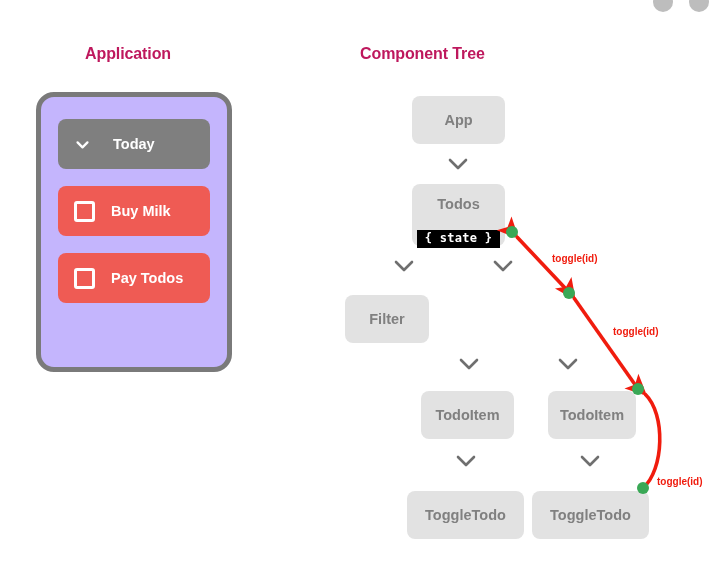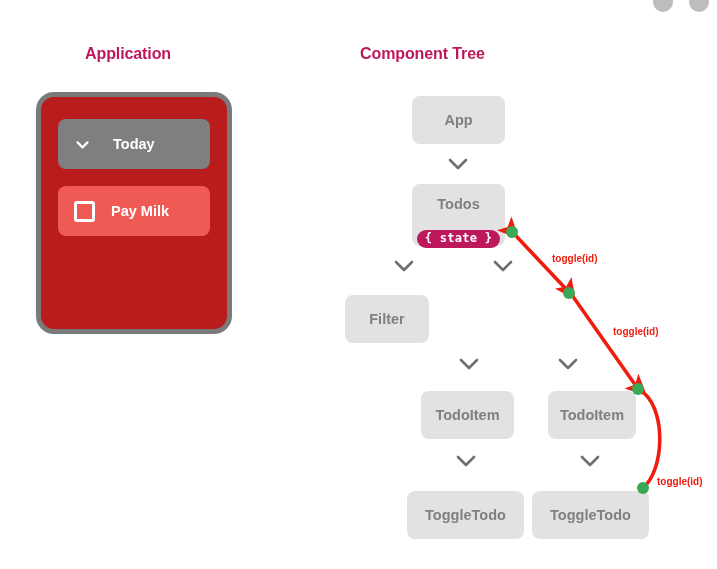--- a/index.html
+++ b/index.html
@@ -42,24 +42,24 @@
   }
   #heading-application { left: 85px; top: 45px; }
   #heading-component-tree { left: 360px; top: 45px; }
 
   
   .app-panel {
     position: absolute;
     left: 36px;
     top: 92px;
     width: 196px;
-    height: 242px;
+    height: 280px;
     border: 5px solid #7a7a7a;
     border-radius: 18px;
-    background: #b91c1c;
+    background: #c4b5fd;
     box-sizing: border-box;
     padding: 22px 17px;
   }
   .app-row {
     height: 50px;
     border-radius: 8px;
     display: flex;
     align-items: center;
     padding-left: 16px;
     box-sizing: border-box;
@@ -108,23 +108,23 @@
     flex-direction: column;
     align-items: center;
     justify-content: center;
     box-sizing: border-box;
     white-space: nowrap;
   }
   .node-label { line-height: 1; }
 
   .state-badge {
     margin-top: 19px;
-    background: #be185d;
+    background: #000000;
     color: #ffffff;
-    border-radius: 9px;
+    border-radius: 0;
     font-family: "DejaVu Sans Mono", monospace;
     font-size: 12px;
     font-weight: bold;
     padding: 2px 8px 3px 8px;
     line-height: 1.1;
     letter-spacing: 0.3px;
   }
 
   
   #node-app        { left: 400px; top: 96px;  width: 93px;  height: 48px; }
@@ -184,24 +184,28 @@
 
 <div class="app-panel">
 
   <div class="app-row row-header">
     <svg class="chev-white" viewBox="0 0 24 24" fill="none">
       <path d="M5 9l7 7 7-7" stroke="#ffffff" stroke-width="3.2" stroke-linecap="round" stroke-linejoin="round"></path>
     </svg>
     <span class="app-row-label">Today</span>
   </div>
 
-
   <div class="app-row row-todo">
     <span class="checkbox"></span>
-    <span class="app-row-label">Pay Milk</span>
+    <span class="app-row-label">Buy Milk</span>
+  </div>
+
+  <div class="app-row row-todo">
+    <span class="checkbox"></span>
+    <span class="app-row-label">Pay Todos</span>
   </div>
 
 </div>
 
 <div class="tree">
 
   <div class="node" id="node-app">
     <span class="node-label">App</span>
   </div>
 

